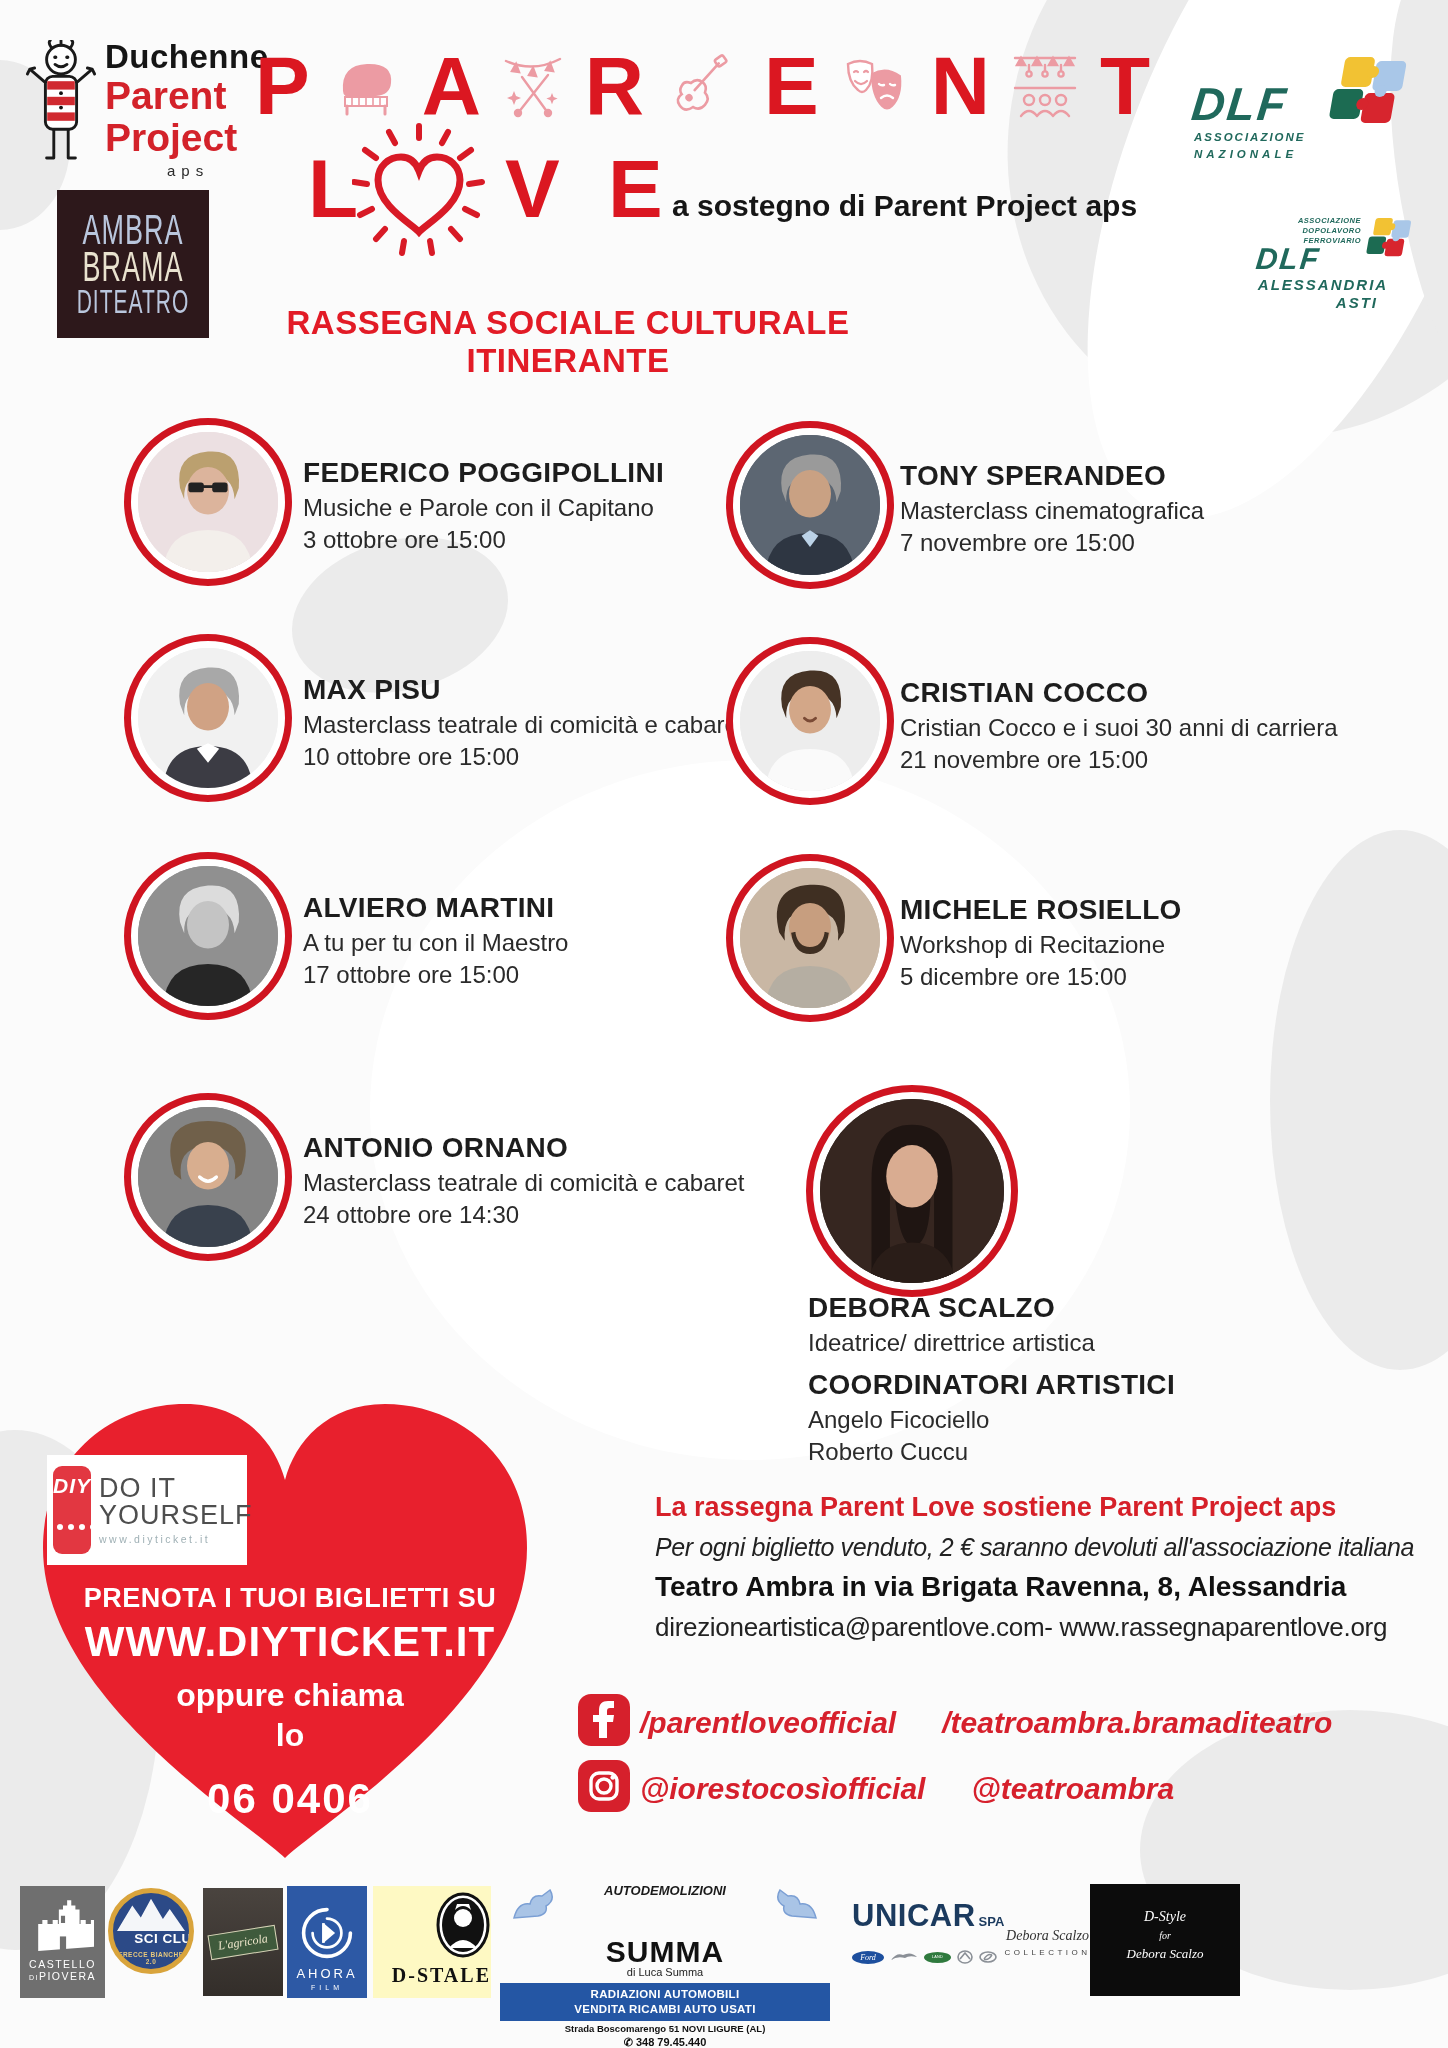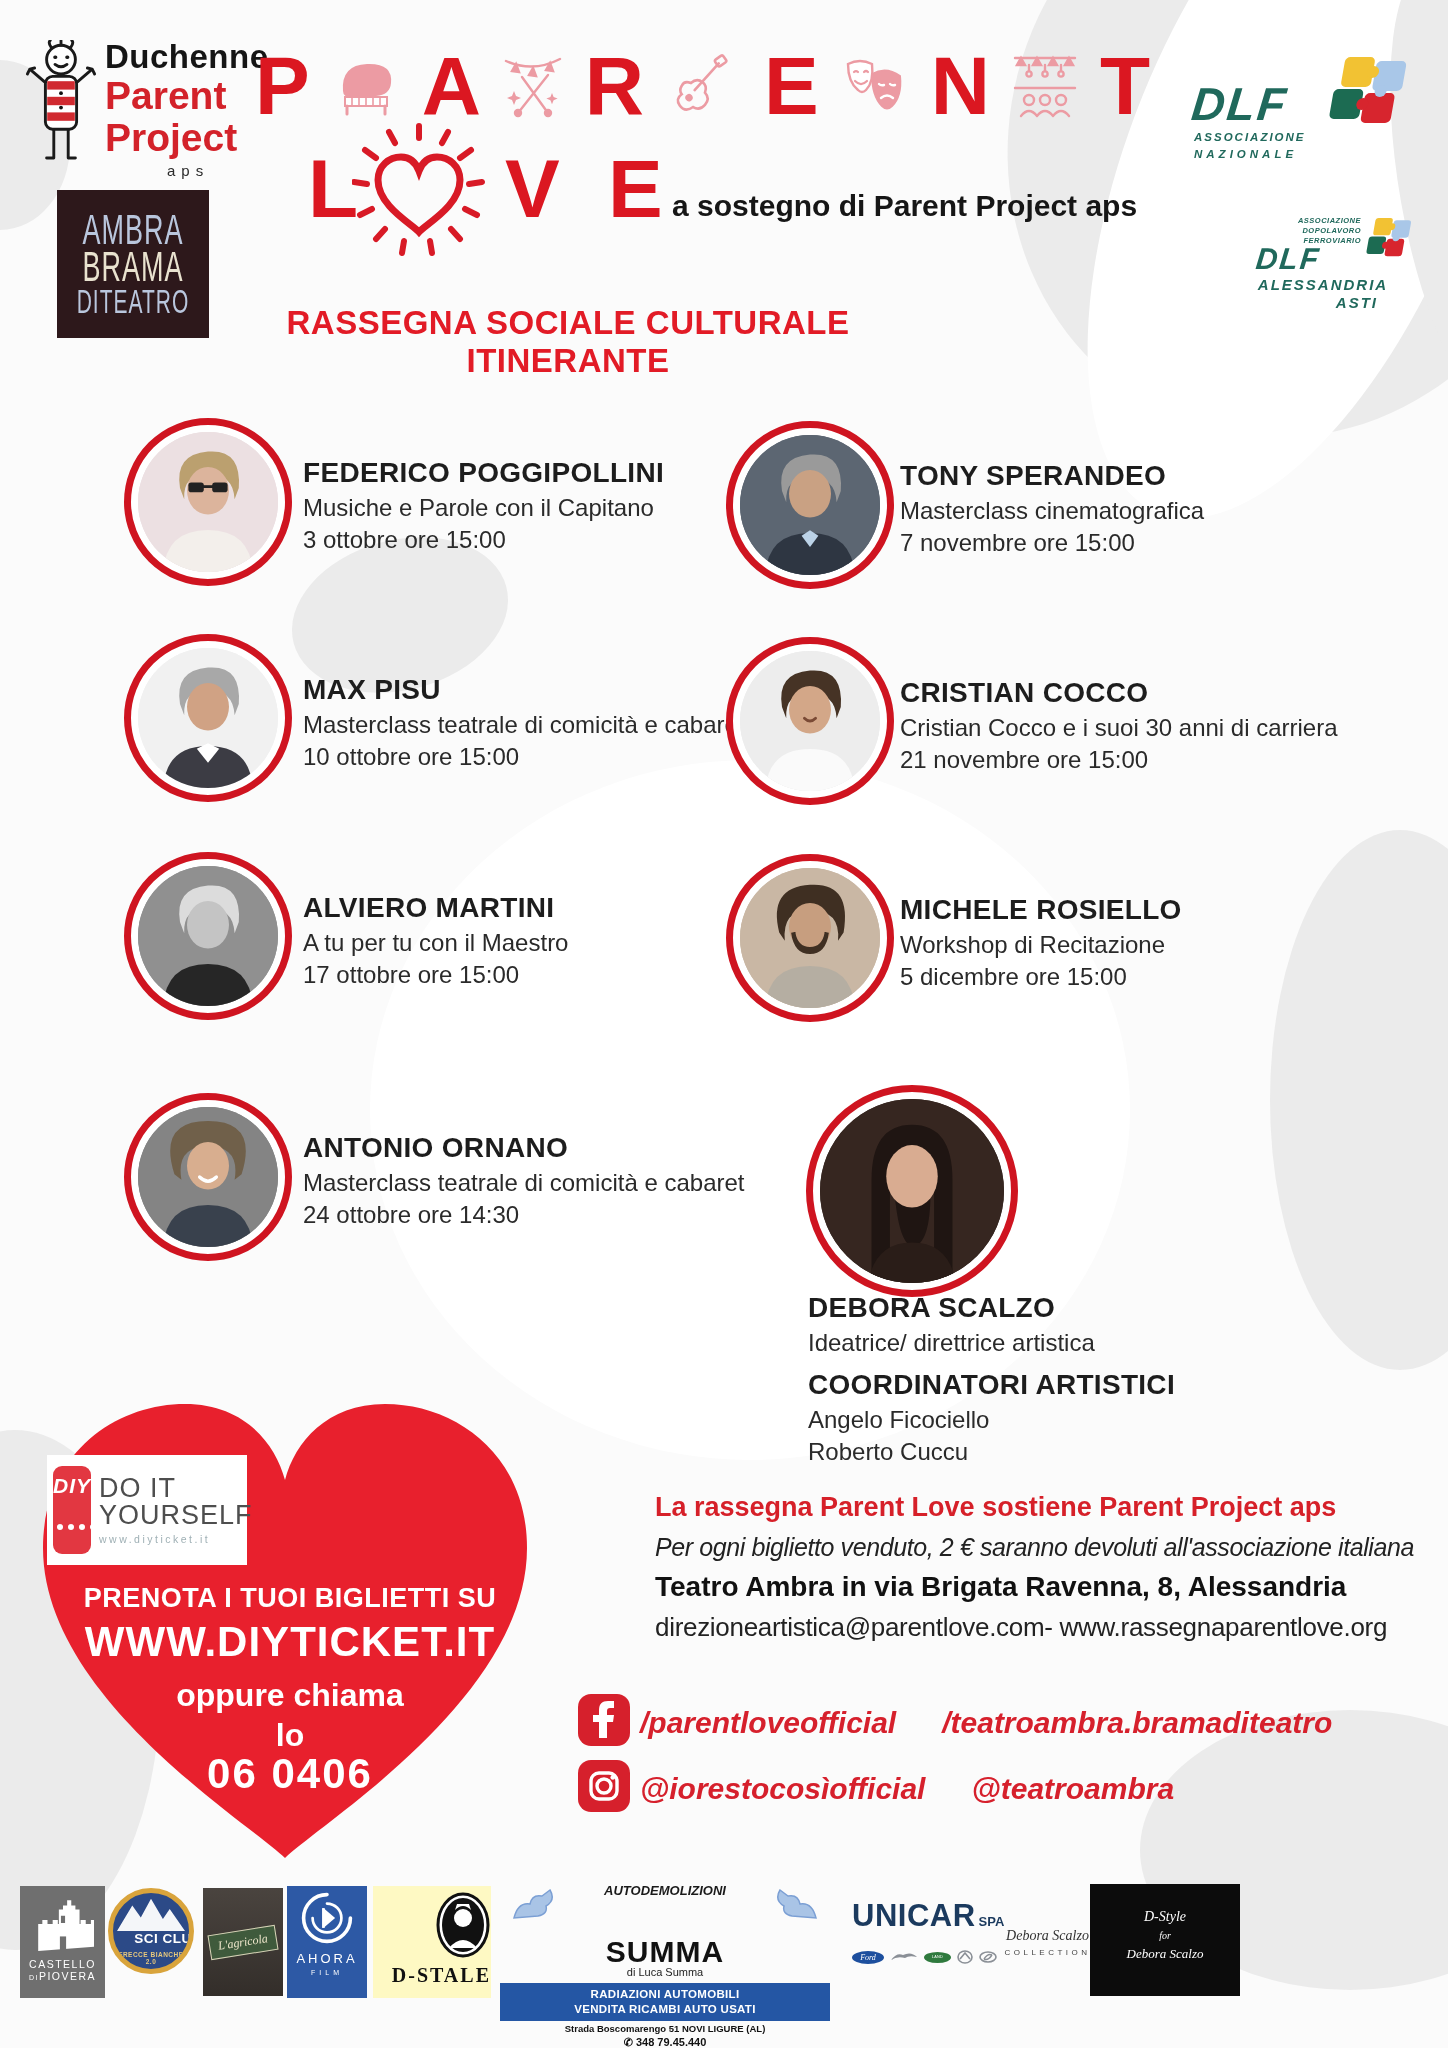--- a/index.html
+++ b/index.html
@@ -76,21 +76,21 @@
   .diyticket .dots i{width:6px;height:6px;border-radius:50%;background:#fff;}
   .diy-word{color:#fff;font-weight:bold;font-style:italic;font-size:21px;margin-top:8px;letter-spacing:1px;}
   .diy-right{line-height:1;}
   .diy-doit,.diy-yourself{font-size:27px;color:#4e4e4e;letter-spacing:1px;font-weight:400;}
   .diy-url{font-size:10.5px;color:#9fb0b5;letter-spacing:2.5px;margin-top:5px;}
   .heart-text{position:absolute;left:70px;top:1585px;width:440px;text-align:center;color:#fff;line-height:1;}
   .ht1{font-size:27px;font-weight:bold;letter-spacing:.5px;}
   .ht2{font-size:42px;font-weight:bold;margin-top:9px;letter-spacing:1px;}
   .ht3{font-size:32px;font-weight:bold;margin-top:16px;}
   .ht4{font-size:32px;font-weight:bold;margin-top:8px;}
-  .ht5{font-size:42px;font-weight:bold;margin-top:2px;letter-spacing:2px;}
+  .ht5{font-size:42px;font-weight:bold;margin-top:27px;letter-spacing:2px;}
 
   
   .info{position:absolute;left:655px;top:1494px;width:780px;line-height:1;}
   .inf1{font-size:27px;font-weight:bold;color:#d62029;}
   .inf2{font-size:25px;font-style:italic;color:#222;margin-top:14px;letter-spacing:-.4px;}
   .inf3{font-size:28px;font-weight:bold;color:#111;margin-top:13px;}
   .inf4{font-size:26px;color:#222;margin-top:13px;letter-spacing:-.3px;}
   .sicon{position:absolute;width:52px;height:52px;}
   .shandles{position:absolute;font-size:30px;font-weight:bold;font-style:italic;color:#d6202c;}
   .shandles span{margin-right:46px;}
@@ -106,21 +106,21 @@
               box-sizing:border-box;position:relative;overflow:hidden;}
   .sci-main{position:absolute;left:17px;top:38px;width:100%;text-align:center;color:#fff;
             font-weight:bold;font-size:13.5px;letter-spacing:.5px;}
   .sci-sub{position:absolute;left:0;top:58px;width:100%;text-align:center;color:#e8c87c;
            font-size:6.5px;letter-spacing:.5px;font-weight:bold;}
   .agricola{left:203px;top:1888px;width:80px;height:108px;background:linear-gradient(#4a443f,#332e2a);
             display:flex;align-items:center;justify-content:center;}
   .agr-sign{background:#3f5a3c;border:1px solid #d9d2b8;color:#efe7cc;font-family:"Liberation Serif",serif;
             font-style:italic;font-size:12px;padding:4px 8px;transform:rotate(-9deg);}
   .ahora{left:287px;top:1886px;width:80px;height:112px;background:#2d59a5;color:#fff;text-align:center;
-         padding-top:5px;box-sizing:border-box;}
+         padding-top:20px;box-sizing:border-box;}
   .ah-main{font-size:13px;letter-spacing:3px;margin-top:2px;}
   .ah-sub{font-size:7px;letter-spacing:4px;margin-top:3px;}
   .dstale{left:373px;top:1886px;width:118px;height:112px;background:#fef9c3;text-align:right;
           padding-top:6px;box-sizing:border-box;}
   .dstale .nm{font-family:"Liberation Serif",serif;font-size:20px;font-weight:bold;color:#111;
               letter-spacing:2px;margin-top:2px;}
   .summa{left:500px;top:1884px;width:330px;text-align:center;line-height:1.15;}
   .sum-top{font-size:13px;font-weight:900;font-style:italic;color:#1a1a1a;}
   .sum-main{font-size:30px;font-weight:900;color:#111;letter-spacing:1px;line-height:.95;margin-top:39px;}
   .sum-by{font-size:11px;color:#222;}

